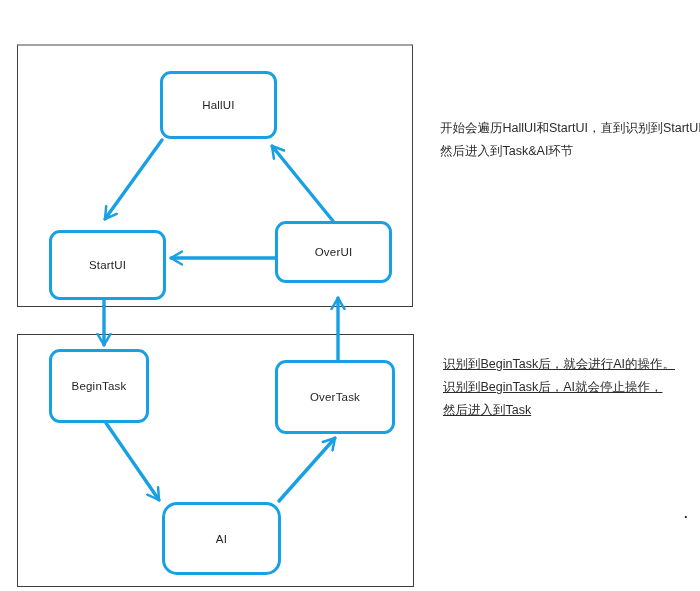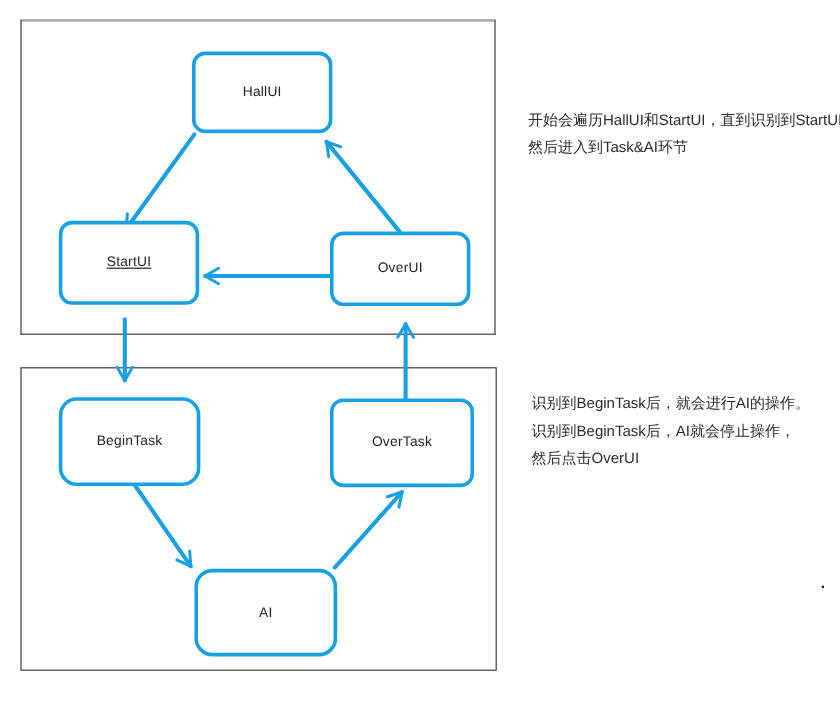--- a/index.html
+++ b/index.html
@@ -1,21 +1,21 @@
 <!DOCTYPE html>
 <html><head>
 <meta charset="utf-8">
 <style>
   html,body{margin:0;padding:0;background:#fff;}
   body{
     width:700px;height:591px;position:relative;overflow:hidden;
     font-family:"Liberation Sans","DejaVu Sans",sans-serif;
     -webkit-font-smoothing:antialiased;
   }
-  .canvas{position:absolute;inset:0;}
+  .canvas{position:absolute;inset:0;margin-top:28px;}
 
   
   .group-box{
     position:absolute;background:#fff;
     border:1px solid #3d3d3d;
   }
   .group-box.top{border-top:2px solid #a3a3a3;}
 
   
   svg.edges{position:absolute;left:0;top:0;pointer-events:none;}
@@ -59,32 +59,32 @@
         <line x1="333" y1="193" x2="272" y2="118" marker-end="url(#arrowOpen)"></line>
         <line x1="275" y1="230" x2="171" y2="230" marker-end="url(#arrowOpen)"></line>
         <line x1="104" y1="266" x2="104" y2="317" marker-end="url(#arrowOpen)"></line>
         <line x1="338" y1="332" x2="338" y2="270" marker-end="url(#arrowOpen)"></line>
         <line x1="106" y1="395" x2="159" y2="472" marker-end="url(#arrowOpen)"></line>
         <line x1="279" y1="473" x2="335" y2="410" marker-end="url(#arrowOpen)"></line>
       </g>
   </svg>
 
   <div class="node" style="left:160px;top:43px;width:117px;height:68px;">HallUI</div>
-  <div class="node" style="left:49px;top:184px;width:117px;height:70px;text-decoration:underline;">StartUI</div>
+  <div class="node" style="left:49px;top:202px;width:117px;height:70px;">StartUI</div>
   <div class="node" style="left:275px;top:193px;width:117px;height:62px;">OverUI</div>
-  <div class="node" style="left:49px;top:331px;width:118px;height:74px;border-radius:15px;">BeginTask</div>
+  <div class="node" style="left:49px;top:321px;width:100px;height:74px;">BeginTask</div>
   <div class="node" style="left:275px;top:332px;width:120px;height:74px;">OverTask</div>
   <div class="node" style="left:162px;top:474px;width:119px;height:73px;border-radius:15px;">AI</div>
 
   <div class="note" style="left:440px;top:89px;">
     <div>开始会遍历HallUI和StartUI，直到识别到StartUI，</div>
     <div>然后进入到Task&amp;AI环节</div>
   </div>
 
-  <div class="note" style="left:443px;top:325px;">
+  <div class="note" style="left:443px;top:325px;text-decoration:underline;">
     <div>识别到BeginTask后，就会进行AI的操作。</div>
     <div>识别到BeginTask后，AI就会停止操作，</div>
-    <div>然后点击OverUI</div>
+    <div>然后进入到Task</div>
   </div>
 
   <div class="stray-dot">.</div>
 
 </div>
 
 </body></html>

